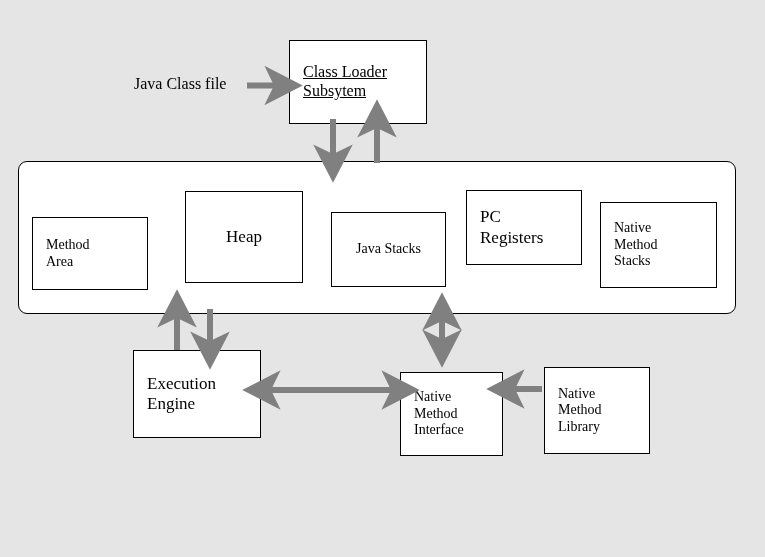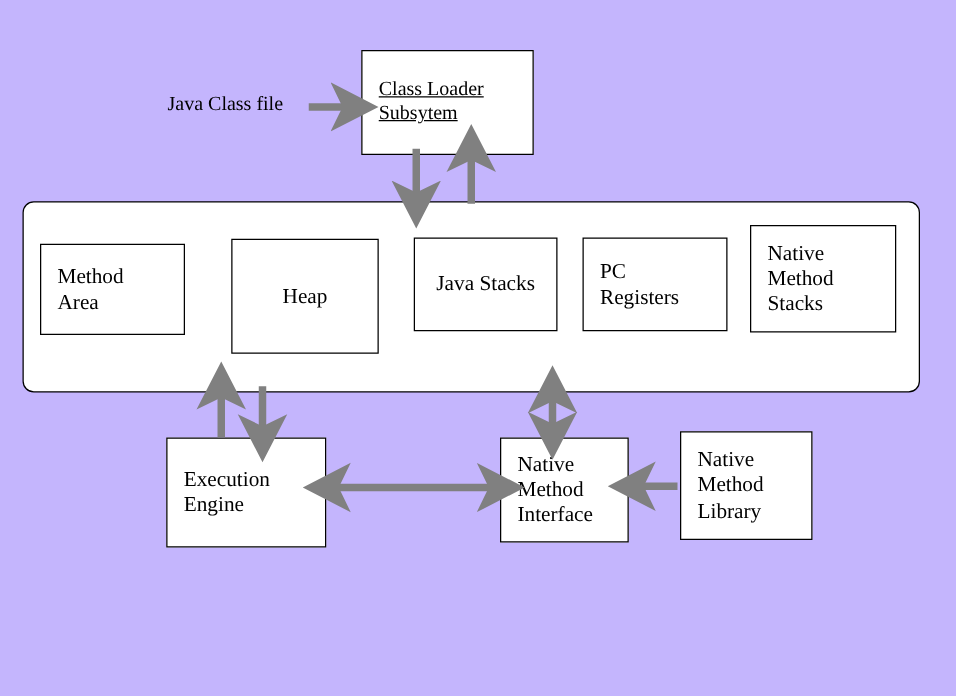--- a/index.html
+++ b/index.html
@@ -5,21 +5,21 @@
 <style>
   html, body {
     margin: 0;
     padding: 0;
     background: #ffffff;
   }
   #canvas {
     position: relative;
     width: 765px;
     height: 557px;
-    background: #c4b5fd;
+    background: #e5e5e5;
     font-family: "Liberation Serif", "DejaVu Serif", serif;
     overflow: hidden;
   }
   .node {
     position: absolute;
     box-sizing: border-box;
     border: 1px solid #000000;
     background: #ffffff;
     display: flex;
     align-items: center;
@@ -52,21 +52,21 @@
     left: 0;
     top: 0;
     width: 765px;
     height: 557px;
     z-index: 5;
     pointer-events: none;
   }
   
   .fs-17 { font-size: 17px; }
   .fs-16 { font-size: 16px; }
-  .fs-15 { font-size: 17px; }
+  .fs-15 { font-size: 14px; margin-top: 22px; }
   .left-pad { justify-content: flex-start; padding-left: 13px; text-align: left; }
 </style>
 </head>
 <body>
 
 <div id="canvas">
 
   <svg class="arrow-layer" viewBox="0 0 765 557" width="765" height="557" xmlns="http://www.w3.org/2000/svg">
     <defs>
       <marker id="ah-right" markerWidth="7" markerHeight="7" refX="3.1" refY="3.5" orient="auto" markerUnits="strokeWidth">

